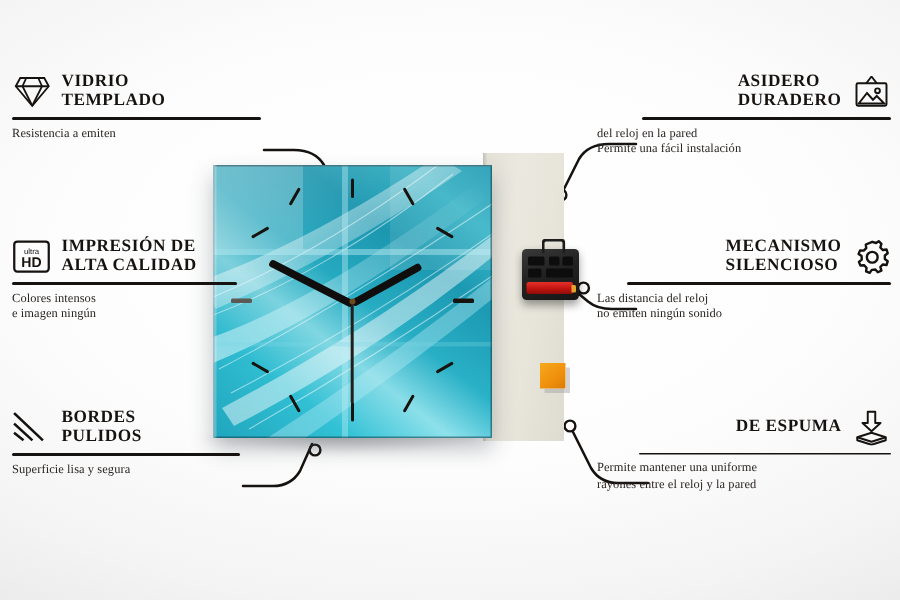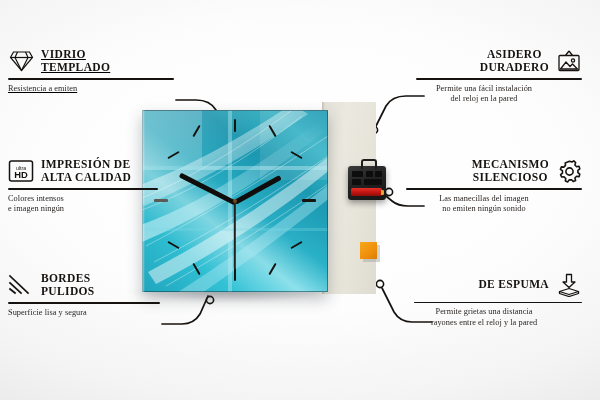--- a/index.html
+++ b/index.html
@@ -13,37 +13,37 @@
     position:absolute;inset:0;width:600px;height:400px;overflow:hidden;
     background:
       radial-gradient(115% 95% at 50% 42%, #ffffff 0%, #fdfdfd 38%, #f4f4f4 62%, #e6e6e6 84%, #dedede 100%);
   }
   
   #wires{position:absolute;left:0;top:0;width:600px;height:400px;pointer-events:none;}
 
   
   .feature{position:absolute;width:196px;}
   .feature.left{left:8px;text-align:left;}
-  .feature.right{right:18px;text-align:center;}
+  .feature.right{right:6px;text-align:left;}
 
   .fhead{display:flex;align-items:center;gap:7px;}
   .feature.right .fhead{flex-direction:row-reverse;}
   .ficon{flex:0 0 auto;width:26px;height:26px;display:flex;align-items:center;justify-content:center;color:#14110f;}
   .ficon svg{display:block;}
   .ftitle{
     font-size:11.5px;line-height:13.2px;font-weight:700;color:#16120f;
     letter-spacing:.35px;text-transform:uppercase;
   }
   .frule{height:1.6px;background:#16120f;margin:3.5px 0 4px;border-radius:1px;}
   .fdesc{
     font-size:8.3px;line-height:10.4px;color:#2a2522;letter-spacing:.05px;
   }
 
   
-  #f-vidrio{top:48px;text-decoration:underline;}
+  #f-vidrio{top:48px;}
   #f-vidrio .frule{width:166px;}
   #f-impresion{top:158px;}
   #f-impresion .frule{width:150px;}
   #f-bordes{top:272px;}
   #f-bordes .frule{width:152px;}
 
   #f-asidero{top:48px;}
   #f-asidero .frule{width:166px;margin-left:auto;}
   #f-mecanismo{top:158px;}
   #f-mecanismo .frule{width:176px;margin-left:auto;}
@@ -302,58 +302,58 @@
           <path d="M4.5,19 L10,12 L14,16.5 L16.5,14 L21.5,19 Z" fill="none"></path>
         </svg>
       </span>
       <div>
         <div class="ftitle">ASIDERO</div>
         <div class="ftitle">DURADERO</div>
       </div>
     </div>
     <div class="frule"></div>
     <div class="fdesc">
+      <div>del reloj en la pared</div>
       <div>Permite una fácil instalación</div>
-      <div>del reloj en la pared</div>
     </div>
   </div>
 
   <div class="feature right" id="f-mecanismo">
     <div class="fhead">
       <span class="ficon">
         <svg width="25" height="25" viewBox="0 0 25 25" fill="none" stroke="#16120f" stroke-width="1.6">
           <path d="M12.5,2.2 L15,3 L16.8,1.8 L18.6,3.6 L17.9,6 L19.6,7.7 L22,7.3 L22.8,9.8 L20.9,11.3 L20.9,13.7 L22.8,15.2 L22,17.7 L19.6,17.3 L17.9,19 L18.6,21.4 L16.2,22.5 L14.6,20.7 L12.2,20.9 L10.8,22.9 L8.4,21.9 L8.7,19.5 L7,17.8 L4.6,18 L3.6,15.6 L5.5,14.1 L5.4,11.7 L3.4,10.3 L4.4,7.9 L6.8,8.1 L8.5,6.4 L8.2,4 Z" stroke-linejoin="round"></path>
           <circle cx="12.5" cy="12.5" r="3.6"></circle>
         </svg>
       </span>
       <div>
         <div class="ftitle">MECANISMO</div>
         <div class="ftitle">SILENCIOSO</div>
       </div>
     </div>
     <div class="frule"></div>
     <div class="fdesc">
-      <div>Las manecillas del imagen</div>
+      <div>Las distancia del reloj</div>
       <div>no emiten ningún sonido</div>
     </div>
   </div>
 
   <div class="feature right" id="f-espaciador">
     <div class="fhead">
       <span class="ficon">
         <svg width="26" height="24" viewBox="0 0 26 24" fill="none" stroke="#16120f" stroke-width="1.3" stroke-linejoin="round">
           <path d="M10.5,1.5 H15.5 V9 H19 L13,14.5 L7,9 H10.5 Z"></path>
           <path d="M13,15.5 L22.5,18.5 L13,21.5 L3.5,18.5 Z"></path>
           <path d="M3.5,18.5 V20.5 L13,23.5 L22.5,20.5 V18.5"></path>
         </svg>
       </span>
       <div>
         <div class="ftitle">DE ESPUMA</div>
       </div>
     </div>
     <div class="frule"></div>
     <div class="fdesc">
-      <div>Permite grietas una distancia</div>
+      <div>Permite mantener una uniforme</div>
       <div>rayones entre el reloj y la pared</div>
     </div>
   </div>
 
 </div>
 
 </body></html>

